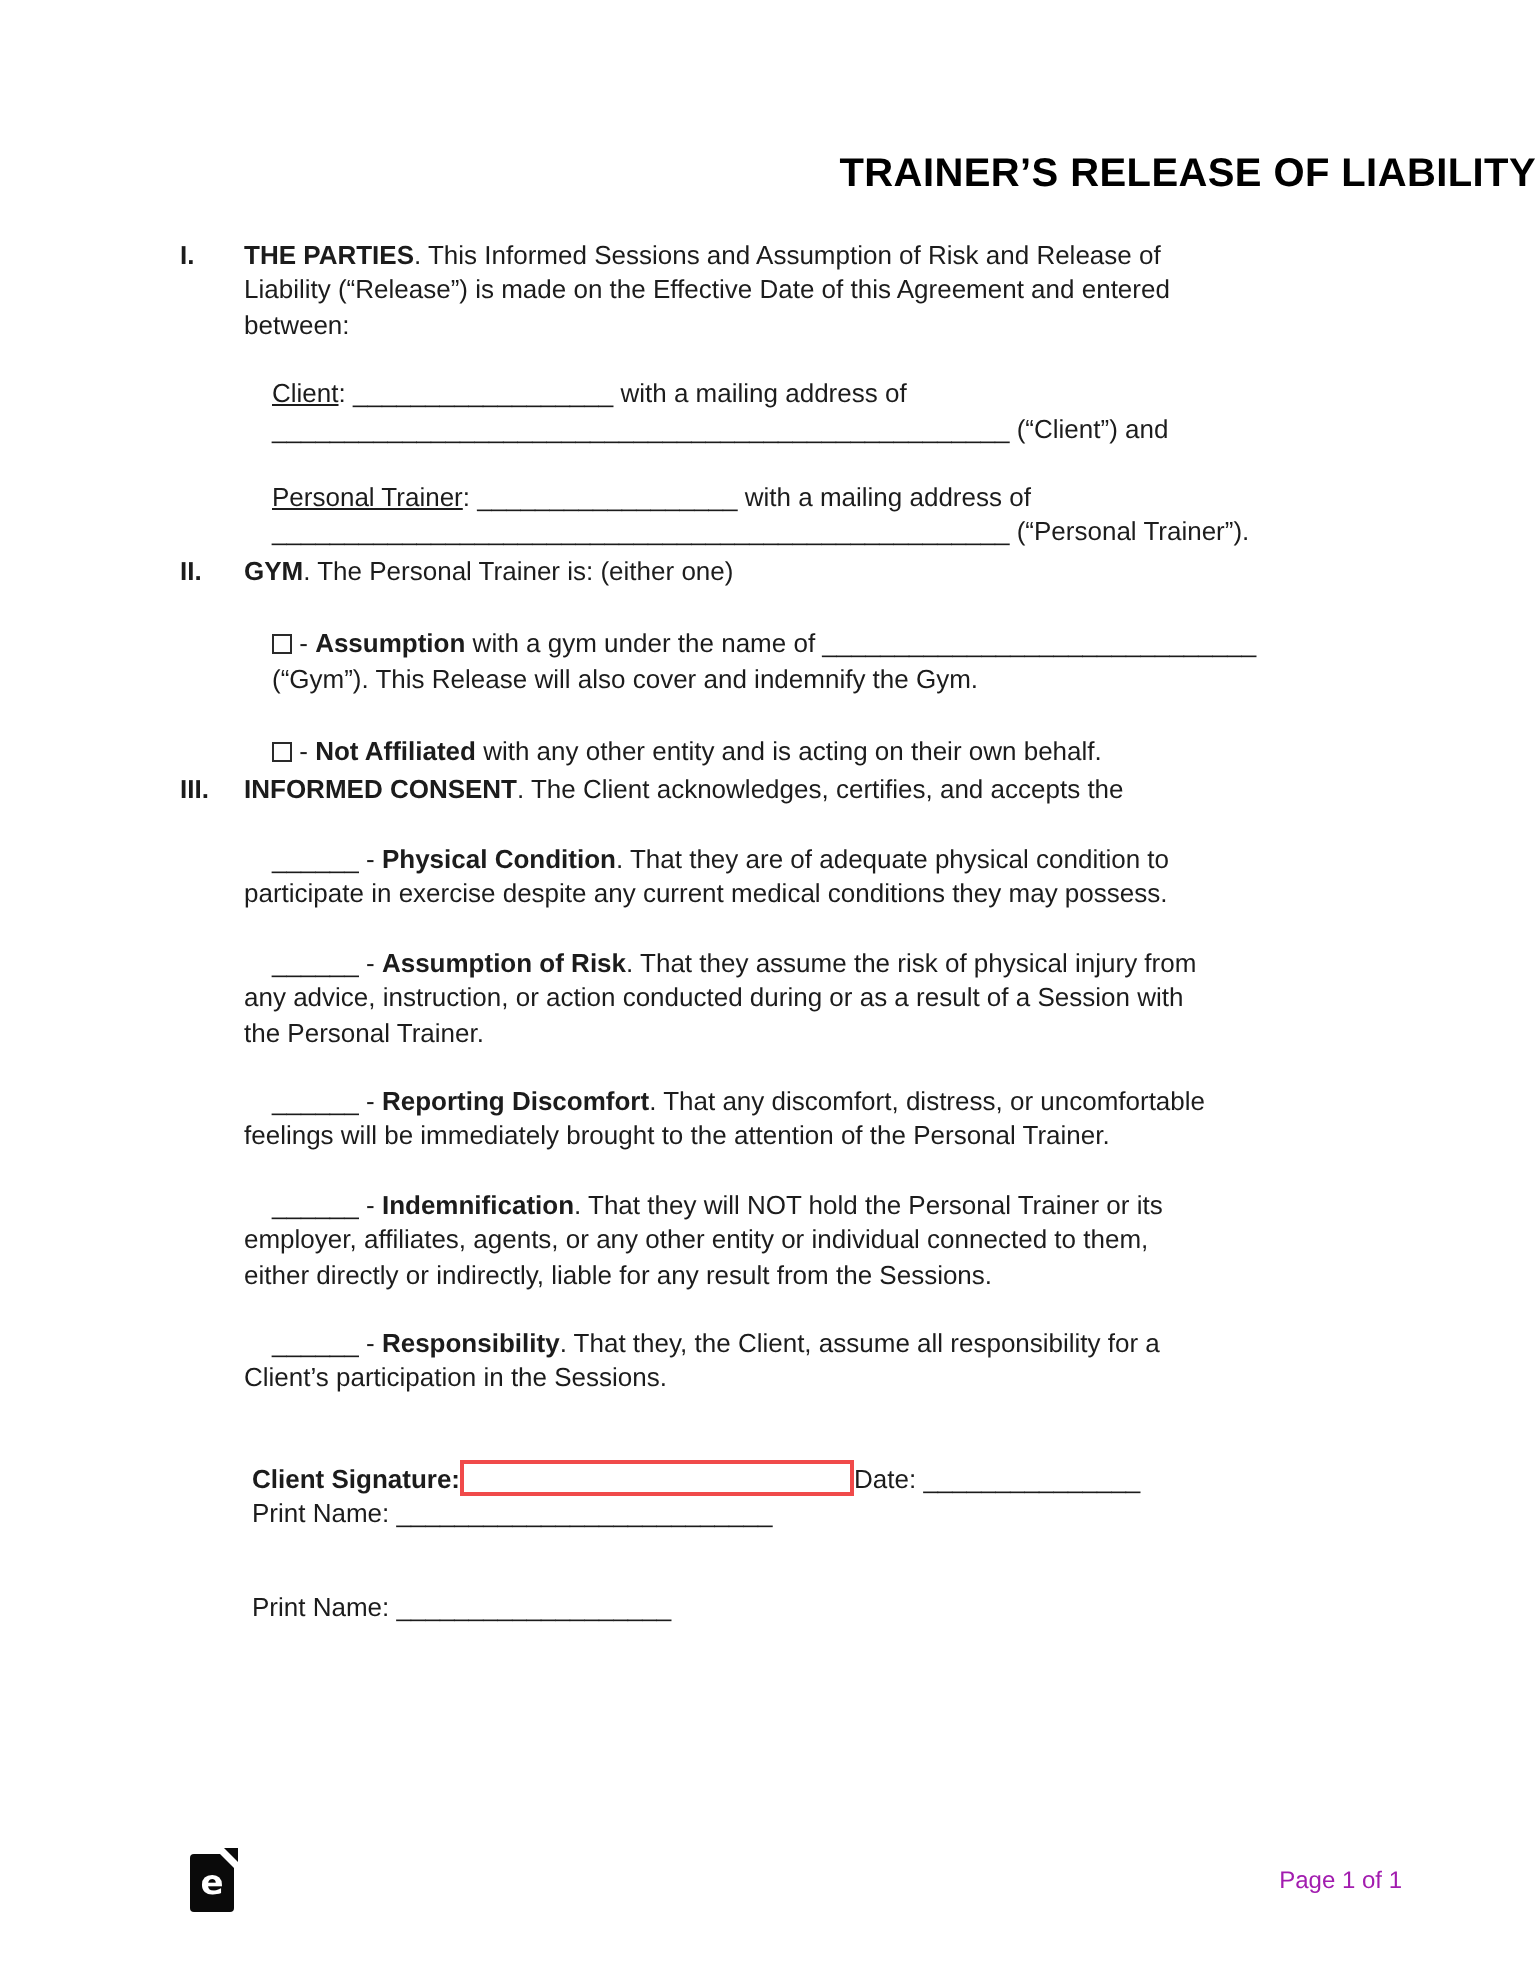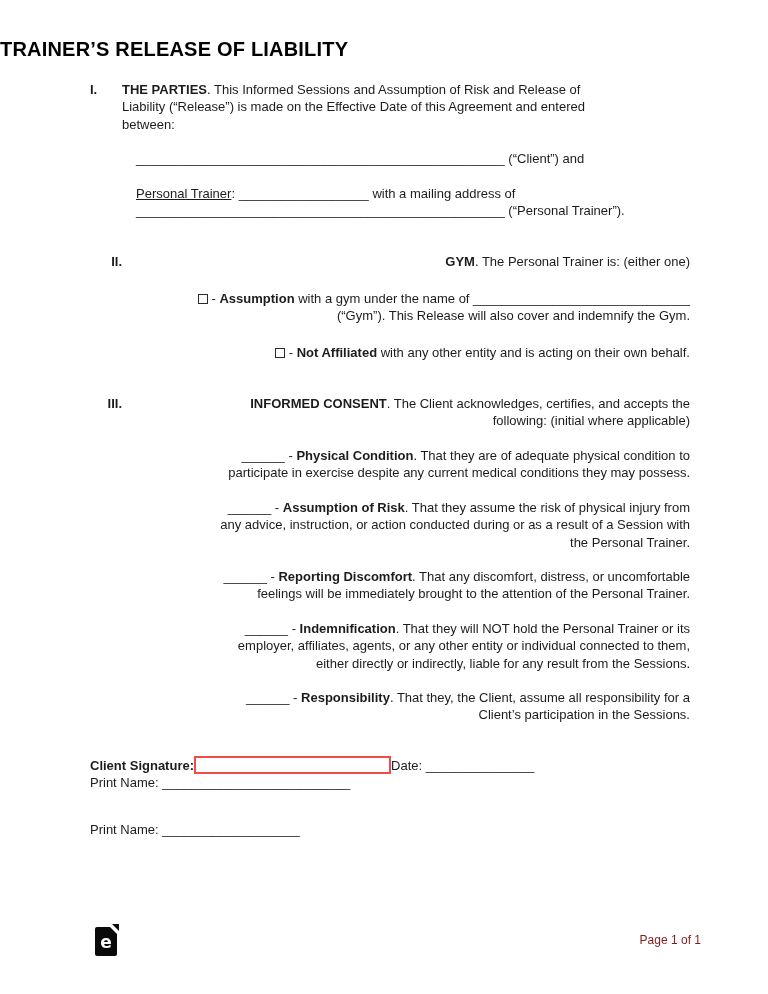--- a/index.html
+++ b/index.html
@@ -10,48 +10,48 @@
     height: 994px;
     margin: 0 auto;
     background: #ffffff;
     font-family: "Liberation Sans", sans-serif;
     font-size: 13px;
     line-height: 17.4px;
     color: #1c1c1c;
     overflow: hidden;
   }
   .title {
-    padding-top: 38px;
-    text-align: left;
+    padding-top: 76px;
+    text-align: right;
     font-size: 20px;
     line-height: 22px;
     font-weight: bold;
     color: #000;
     letter-spacing: 0.2px;
   }
   .content { margin: 21px 78px 0 90px; }
   .sec { display: flex; }
-  .sec + .sec { margin-top: 34px; text-align: right; }
+  .sec + .sec { margin-top: 2px; }
   .num { width: 32px; flex: none; font-weight: bold; }
   .secbody { flex: 1; }
   .line { white-space: pre; }
   .b { font-weight: bold; }
   .u { text-decoration: underline; }
   .sub { margin-left: 14px; margin-top: 17px; }
   .sub.gap19 { margin-top: 19px; }
   .item { margin-top: 17px; }
   .item .ind { margin-left: 14px; }
   .cb {
     display: inline-block;
     width: 10px; height: 10px;
     border: 1px solid #2a2a2a;
     vertical-align: -1px;
     background: #fff;
   }
-  .sig-block { margin-top: 32px; }
+  .sig-block { margin-top: 32px; margin-left: 36px; }
   .sig-block.second { margin-top: 29px; }
   .sigbox {
     display: inline-block;
     height: 18px;
     border: 2px solid #f04a4a;
     background: #fff;
     vertical-align: -4px;
   }
   .sigbox.client { width: 197px; }
   .sigbox.trainer { width: 185px; }
@@ -84,41 +84,42 @@
     color: #ffffff;
     font-weight: bold;
     font-size: 17px;
     line-height: 28px;
     font-family: "DejaVu Sans", sans-serif;
   }
   .pagenum {
     position: absolute;
     right: 67px; top: 932px;
     font-size: 12px;
-    color: #7f1d1d;
+    color: #a21caf;
     padding-left: 38px;
   }
 </style>
 </head>
 <body>
 
 <div class="page">
 
   <h1 class="title">TRAINER’S RELEASE OF LIABILITY</h1>
 
   <div class="content">
 
     <div class="sec">
       <div class="num">I.</div>
       <div class="secbody">
         <div class="line"><span class="b">THE PARTIES</span><span>. This Informed Sessions and Assumption of Risk and Release of</span></div>
         <div class="line">Liability (“Release”) is made on the Effective Date of this Agreement and entered</div>
         <div class="line">between:</div>
 
         <div class="sub">
+          <div class="line"><span class="u">Client</span><span>: </span><span>__________________</span><span> with a mailing address of</span></div>
           <div class="line"><span>___________________________________________________</span><span> (“Client”) and</span></div>
         </div>
 
         <div class="sub">
           <div class="line"><span class="u">Personal Trainer</span><span>: </span><span>__________________</span><span> with a mailing address of</span></div>
           <div class="line"><span>___________________________________________________</span><span> (“Personal Trainer”).</span></div>
         </div>
       </div>
     </div>
 
@@ -135,21 +136,20 @@
         <div class="sub gap19">
           <div class="line"><span class="cb"></span><span> - </span><span class="b">Not Affiliated</span><span> with any other entity and is acting on their own behalf.</span></div>
         </div>
       </div>
     </div>
 
     <div class="sec">
       <div class="num">III.</div>
       <div class="secbody">
         <div class="line"><span class="b">INFORMED CONSENT</span><span>. The Client acknowledges, certifies, and accepts the</span></div>
-        <div class="line">following: (initial where applicable)</div>
 
         <div class="item">
           <div class="line ind"><span>______</span><span> - </span><span class="b">Physical Condition</span><span>. That they are of adequate physical condition to</span></div>
           <div class="line">participate in exercise despite any current medical conditions they may possess.</div>
         </div>
 
         <div class="item">
           <div class="line ind"><span>______</span><span> - </span><span class="b">Assumption of Risk</span><span>. That they assume the risk of physical injury from</span></div>
           <div class="line">any advice, instruction, or action conducted during or as a result of a Session with</div>
           <div class="line">the Personal Trainer.</div>

